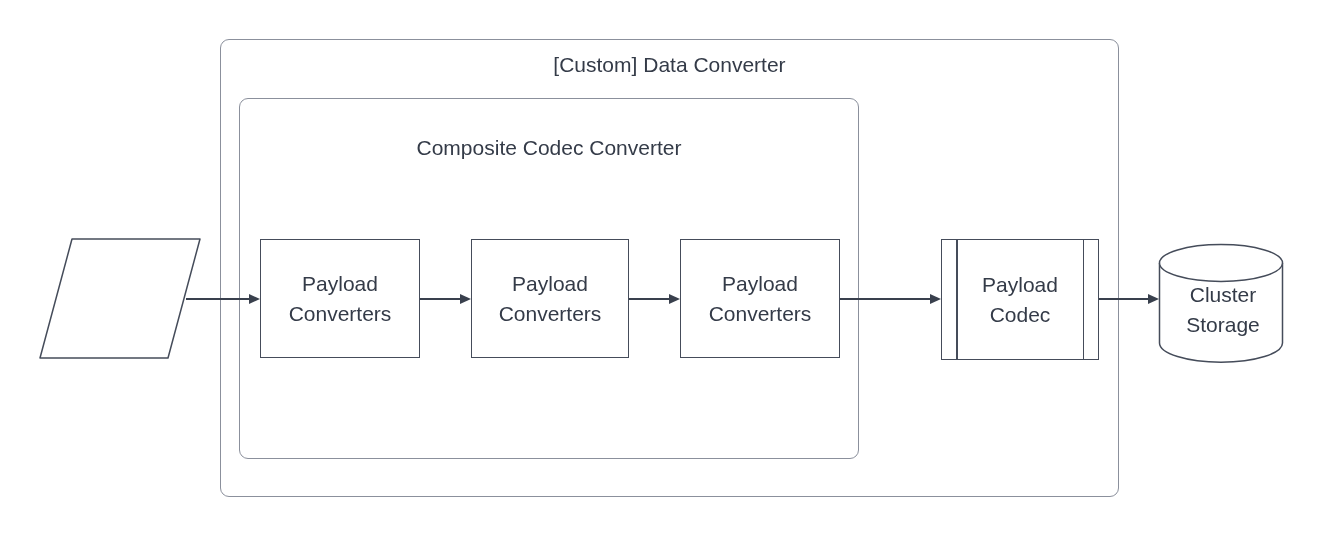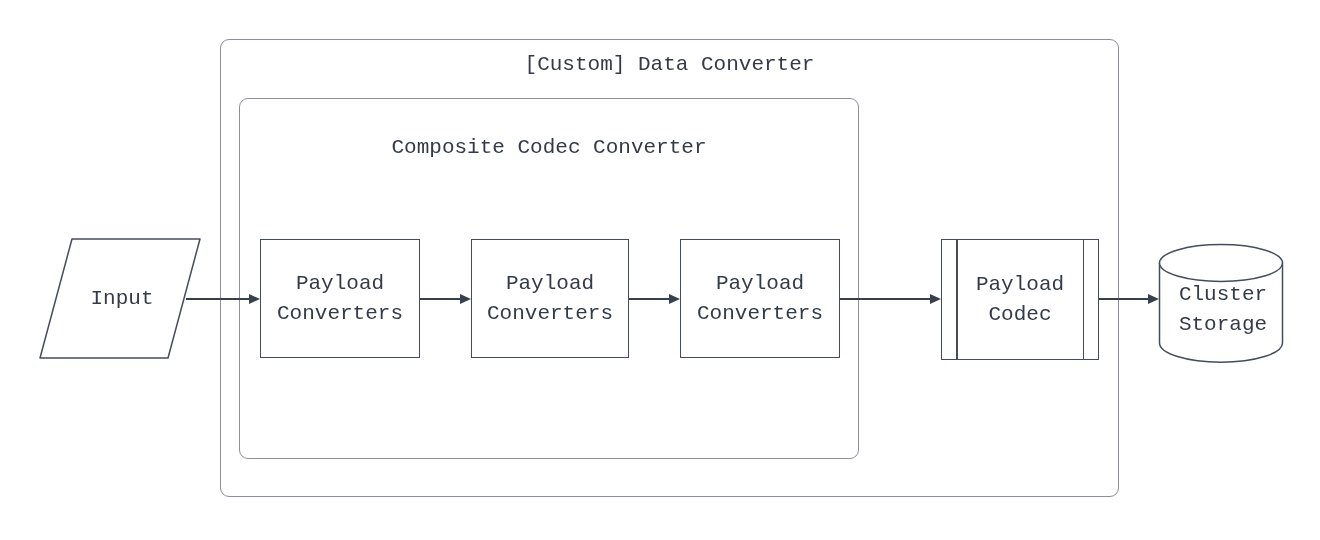--- a/index.html
+++ b/index.html
@@ -9,21 +9,21 @@
     --container-stroke: #8b909c;
     --arrow: #39404d;
   }
   * { margin: 0; padding: 0; box-sizing: border-box; }
   html, body { background: var(--bg); }
   .canvas {
     position: relative;
     width: 1320px;
     height: 540px;
     background: var(--bg);
-    font-family: Liberation Mono, monospace;
+    font-family: Liberation Sans, sans-serif;
     color: var(--text);
     overflow: hidden;
   }
   .container-box {
     position: absolute;
     border: 1px solid var(--container-stroke);
     border-radius: 9px;
     background: transparent;
   }
   .container-label {
@@ -90,21 +90,20 @@
     <div class="container-label" style="top:11px;">[Custom] Data Converter</div>
   </div>
 
   <div class="container-box" style="left:239px; top:98px; width:620px; height:361px;">
     <div class="container-label" style="top:35px;">Composite Codec Converter</div>
   </div>
 
   <svg class="shape-svg" style="left:36px; top:235px;" width="172" height="127" viewBox="0 0 172 127">
     <polygon points="36,4 164,4 132,123 4,123" fill="#ffffff" stroke="#454c5a" stroke-width="1.5" stroke-linejoin="round"></polygon>
   </svg>
-  <div class="shape-label" style="left:36px; top:235px; width:172px; height:127px;">Input</div>
 
   <div class="node-box" style="left:260px; top:239px; width:160px; height:119px;">
     <span>Payload
 Converters</span>
   </div>
 
   <div class="node-box" style="left:471px; top:239px; width:158px; height:119px;">
     <span>Payload
 Converters</span>
   </div>

